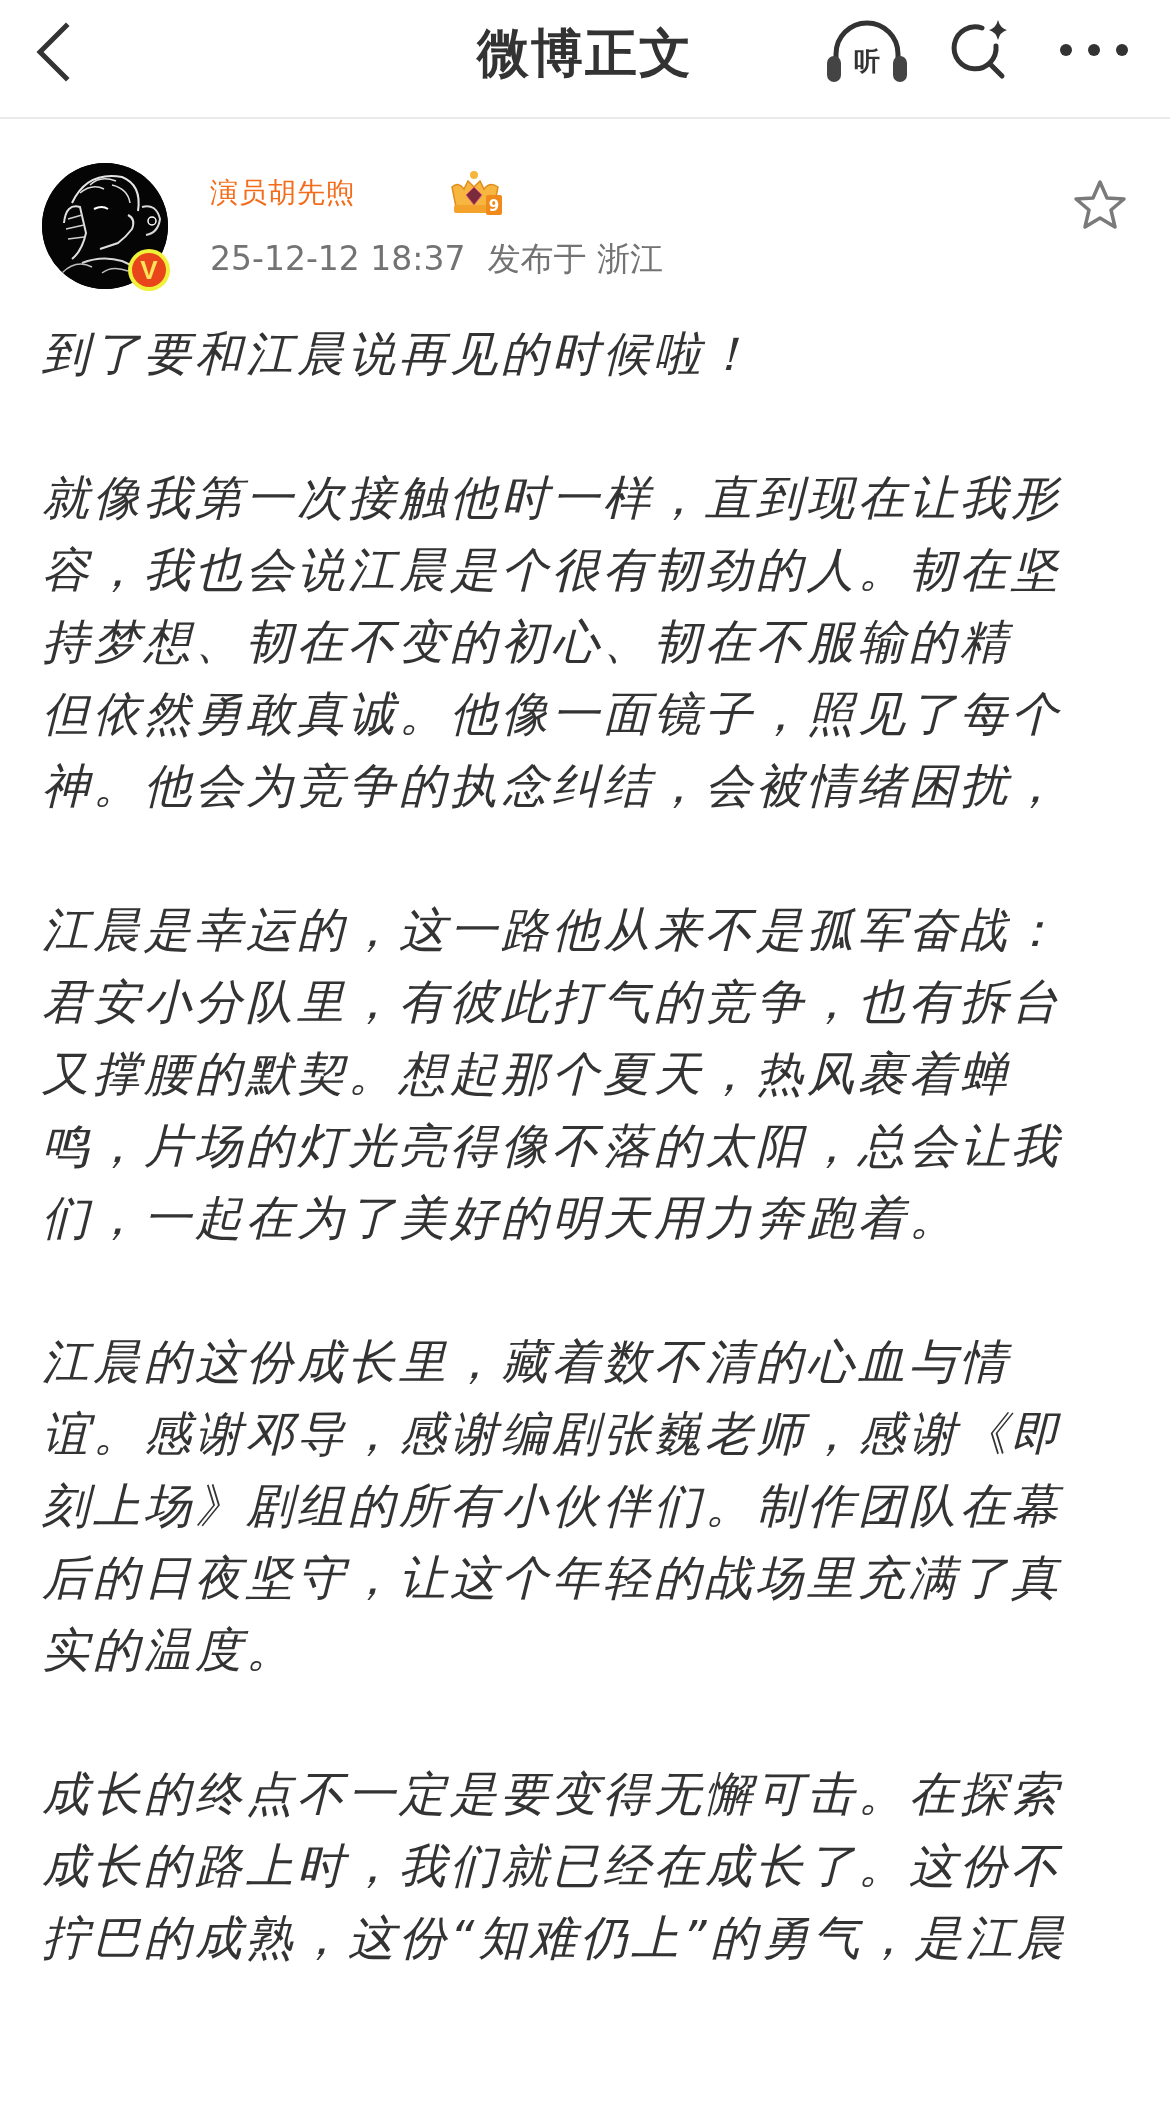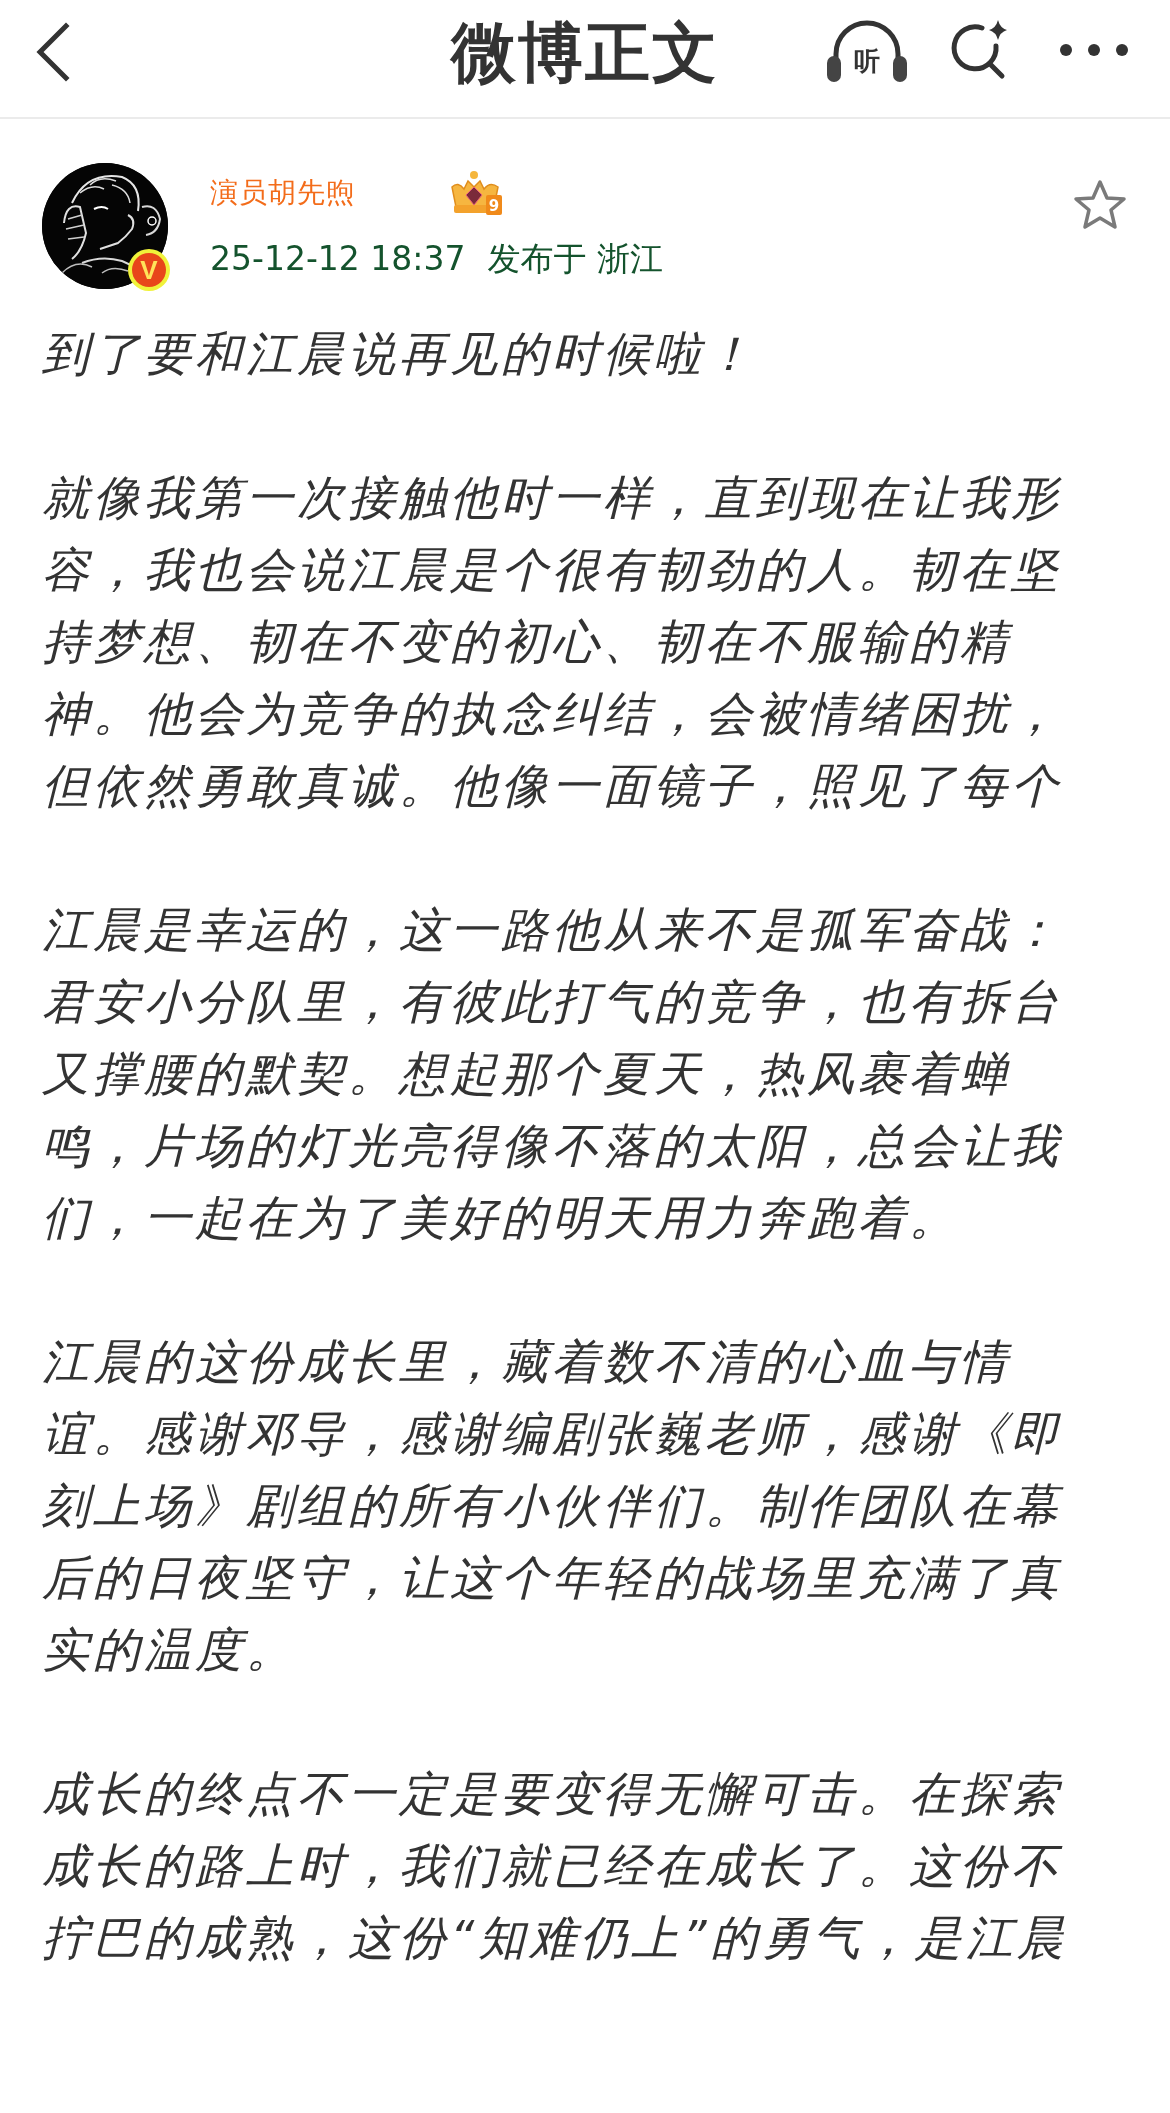--- a/index.html
+++ b/index.html
@@ -8,21 +8,21 @@
     font-family: "DejaVu Sans", "Liberation Sans", sans-serif;
     color: #333333;
   }
   .navbar {
     position: absolute; left: 0; top: 0; width: 1170px; height: 117px;
     background: #ffffff; border-bottom: 2px solid #ebebeb;
   }
   .back-btn { position: absolute; left: 28px; top: 20px; width: 50px; height: 66px; cursor: pointer; }
   .nav-title {
     position: absolute; left: 0; right: 0; top: 24px; text-align: center;
-    font-size: 65px; font-weight: bold; color: #333333; letter-spacing: 2px; line-height: 58px;
+    font-size: 52px; font-weight: bold; color: #333333; letter-spacing: 2px; line-height: 58px;
   }
   .nav-icon { position: absolute; cursor: pointer; }
   .listen-btn { left: 824px; top: 18px; width: 86px; height: 66px; }
   .ai-search-btn { left: 946px; top: 16px; width: 70px; height: 70px; }
   .more-btn { left: 1056px; top: 30px; width: 76px; height: 40px; }
 
   .post-header { position: absolute; left: 0; top: 119px; width: 1170px; height: 180px; }
   .avatar {
     position: absolute; left: 42px; top: 44px; width: 126px; height: 126px; border-radius: 50%;
     background: #0a0a0a; overflow: hidden;
@@ -35,21 +35,21 @@
     width: 34px; height: 34px; border-radius: 50%; background: #e8461a;
     color: #ffe35a; font-weight: bold; font-size: 26px; line-height: 34px; text-align: center;
     font-family: "Liberation Sans", sans-serif;
   }
   .author-name {
     position: absolute; left: 210px; top: 48px; font-size: 28px; line-height: 52px;
     color: #f36c1a; cursor: pointer; letter-spacing: 1px;
   }
   .crown-badge { position: absolute; left: 446px; top: 50px; width: 60px; height: 48px; }
   .post-meta {
-    position: absolute; left: 210px; top: 119px; font-size: 33px; line-height: 42px; color: #14532d;
+    position: absolute; left: 210px; top: 119px; font-size: 33px; line-height: 42px; color: #737373;
     white-space: nowrap;
   }
   .post-meta .sep { display: inline-block; width: 22px; }
   .favorite-btn { position: absolute; left: 1070px; top: 58px; width: 60px; height: 56px; cursor: pointer; }
 
   .post-body {
     position: absolute; left: 42px; top: 318px; width: 1100px;
     font-size: 47px; line-height: 72px; color: #333333; letter-spacing: 4px;
   }
   .paragraph { margin: 0 0 72px 0; white-space: nowrap; font-style: italic; }
@@ -138,22 +138,22 @@
 </div>
 
 <div class="post-body">
   <div class="paragraph">
     <span class="line">到了要和江晨说再见的时候啦！</span>
   </div>
   <div class="paragraph">
     <span class="line">就像我第一次接触他时一样，直到现在让我形</span>
     <span class="line">容，我也会说江晨是个很有韧劲的人。韧在坚</span>
     <span class="line">持梦想、韧在不变的初心、韧在不服输的精</span>
+    <span class="line">但依然勇敢真诚。他像一面镜子，照见了每个</span>
     <span class="line">神。他会为竞争的执念纠结，会被情绪困扰，</span>
-    <span class="line">但依然勇敢真诚。他像一面镜子，照见了每个</span>
   </div>
   <div class="paragraph">
     <span class="line">江晨是幸运的，这一路他从来不是孤军奋战：</span>
     <span class="line">君安小分队里，有彼此打气的竞争，也有拆台</span>
     <span class="line">又撑腰的默契。想起那个夏天，热风裹着蝉</span>
     <span class="line">鸣，片场的灯光亮得像不落的太阳，总会让我</span>
     <span class="line">们，一起在为了美好的明天用力奔跑着。</span>
   </div>
   <div class="paragraph">
     <span class="line">江晨的这份成长里，藏着数不清的心血与情</span>

